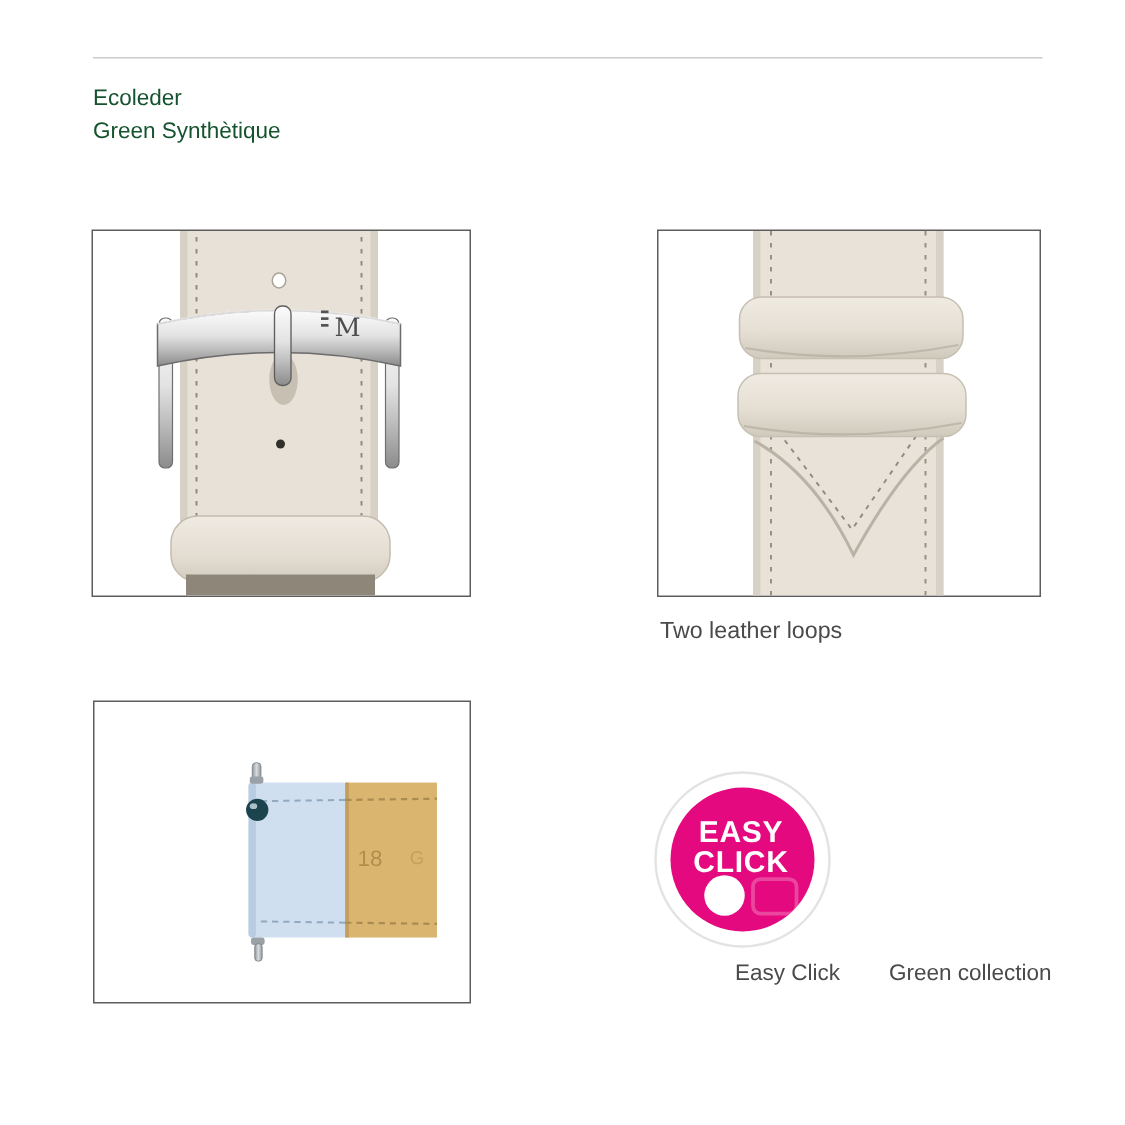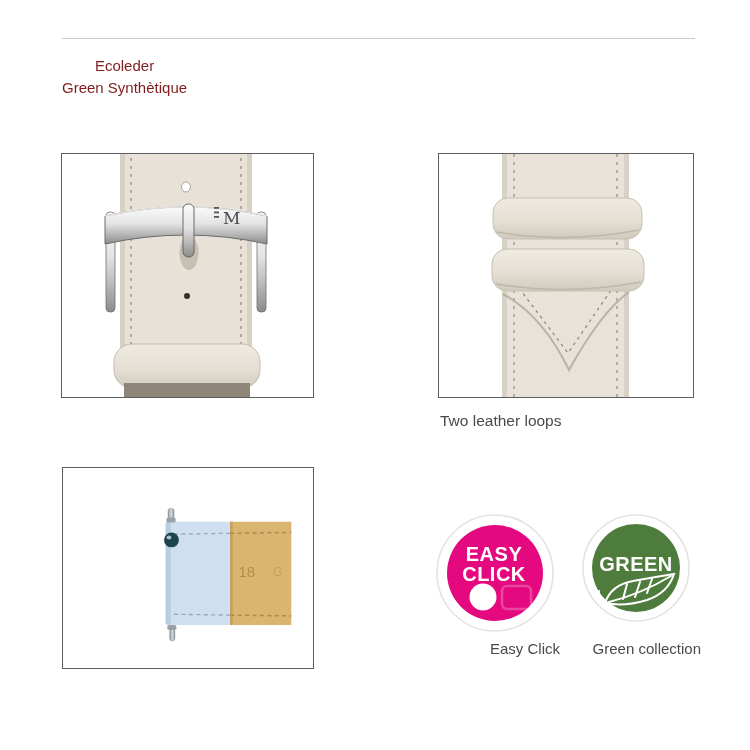--- a/index.html
+++ b/index.html
@@ -8,21 +8,21 @@
     font-family:"Liberation Sans",sans-serif;
   }
   
   .title{position:absolute;left:62px;top:4px;font-size:20px;line-height:26px;white-space:nowrap;}
   .title .main{font-weight:700;color:#262626;letter-spacing:.2px;}
   .title .sub{font-weight:400;color:#7b7b7b;margin-left:7px;letter-spacing:.2px;}
   .divider{position:absolute;left:62px;top:38px;width:633px;height:1px;background:#cccccc;}
   
   .materials{position:absolute;left:62px;top:55px;font-size:15px;line-height:22px;}
   .materials .m0{color:#3d3d3d;}
-  .materials .m1,.materials .m2{color:#7f1d1d;text-align:center;}
+  .materials .m1,.materials .m2{color:#14532d;}
   
   .feature-box{position:absolute;background:#fff;border:1px solid #5d5d5d;box-sizing:border-box;}
   .box-buckle{left:61px;top:153px;width:253px;height:245px;}
   .box-loops{left:438px;top:153px;width:256px;height:245px;}
   .box-springbar{left:62px;top:467px;width:252px;height:202px;}
   .feature-box svg{display:block;width:100%;height:100%;}
   .caption{position:absolute;font-size:15.5px;color:#4a4a4a;white-space:nowrap;}
   .cap-buckle{left:61px;top:412px;}
   .cap-loops{left:440px;top:412px;}
   .cap-springbar{left:62px;top:722px;}
@@ -156,30 +156,15 @@
       <circle cx="60" cy="60" r="58" fill="#ffffff" stroke="#e3e3e3" stroke-width="1.6"></circle>
       <circle cx="60" cy="60" r="48" fill="#e5097f"></circle>
       <text x="59" y="48" text-anchor="middle" font-family="Liberation Sans, sans-serif" font-size="20" font-weight="700" letter-spacing="0.5" fill="#ffffff">EASY</text>
       <text x="59" y="68" text-anchor="middle" font-family="Liberation Sans, sans-serif" font-size="20" font-weight="700" letter-spacing="0.5" fill="#ffffff">CLICK</text>
       <rect x="67" y="73" width="29" height="23" rx="5" fill="none" stroke="#ffffff" stroke-opacity="0.25" stroke-width="2.5"></rect>
       <circle cx="48" cy="84" r="13.5" fill="#ffffff"></circle>
     </svg>
   </div>
   <div class="badge-caption bc-easyclick">Easy Click</div>
 
-  <div class="badge badge-green">
-    <svg viewBox="0 0 110 110">
-      <circle cx="55" cy="55" r="53" fill="#ffffff" stroke="#e3e3e3" stroke-width="1.6"></circle>
-      <circle cx="55" cy="55" r="44" fill="#4e7c3c"></circle>
-      <text x="55" y="58" text-anchor="middle" font-family="Liberation Sans, sans-serif" font-size="20" font-weight="700" letter-spacing="0.5" fill="#ffffff">GREEN</text>
-      <g stroke="#ffffff" stroke-width="2" fill="none" stroke-linecap="round">
-        <path d="M24,90 Q30,72 52,68 Q74,64 93,61 Q87,80 66,87 Q43,94 24,90 Z"></path>
-        <path d="M28,89 Q60,81 90,63"></path>
-        <path d="M42,86 L46,71"></path>
-        <path d="M54,84 L59,69"></path>
-        <path d="M66,80 L71,66"></path>
-        <path d="M24,90 Q16,86 18,78"></path>
-      </g>
-    </svg>
-  </div>
   <div class="badge-caption bc-green">Green collection</div>
 
 </div>
 
 </body></html>

